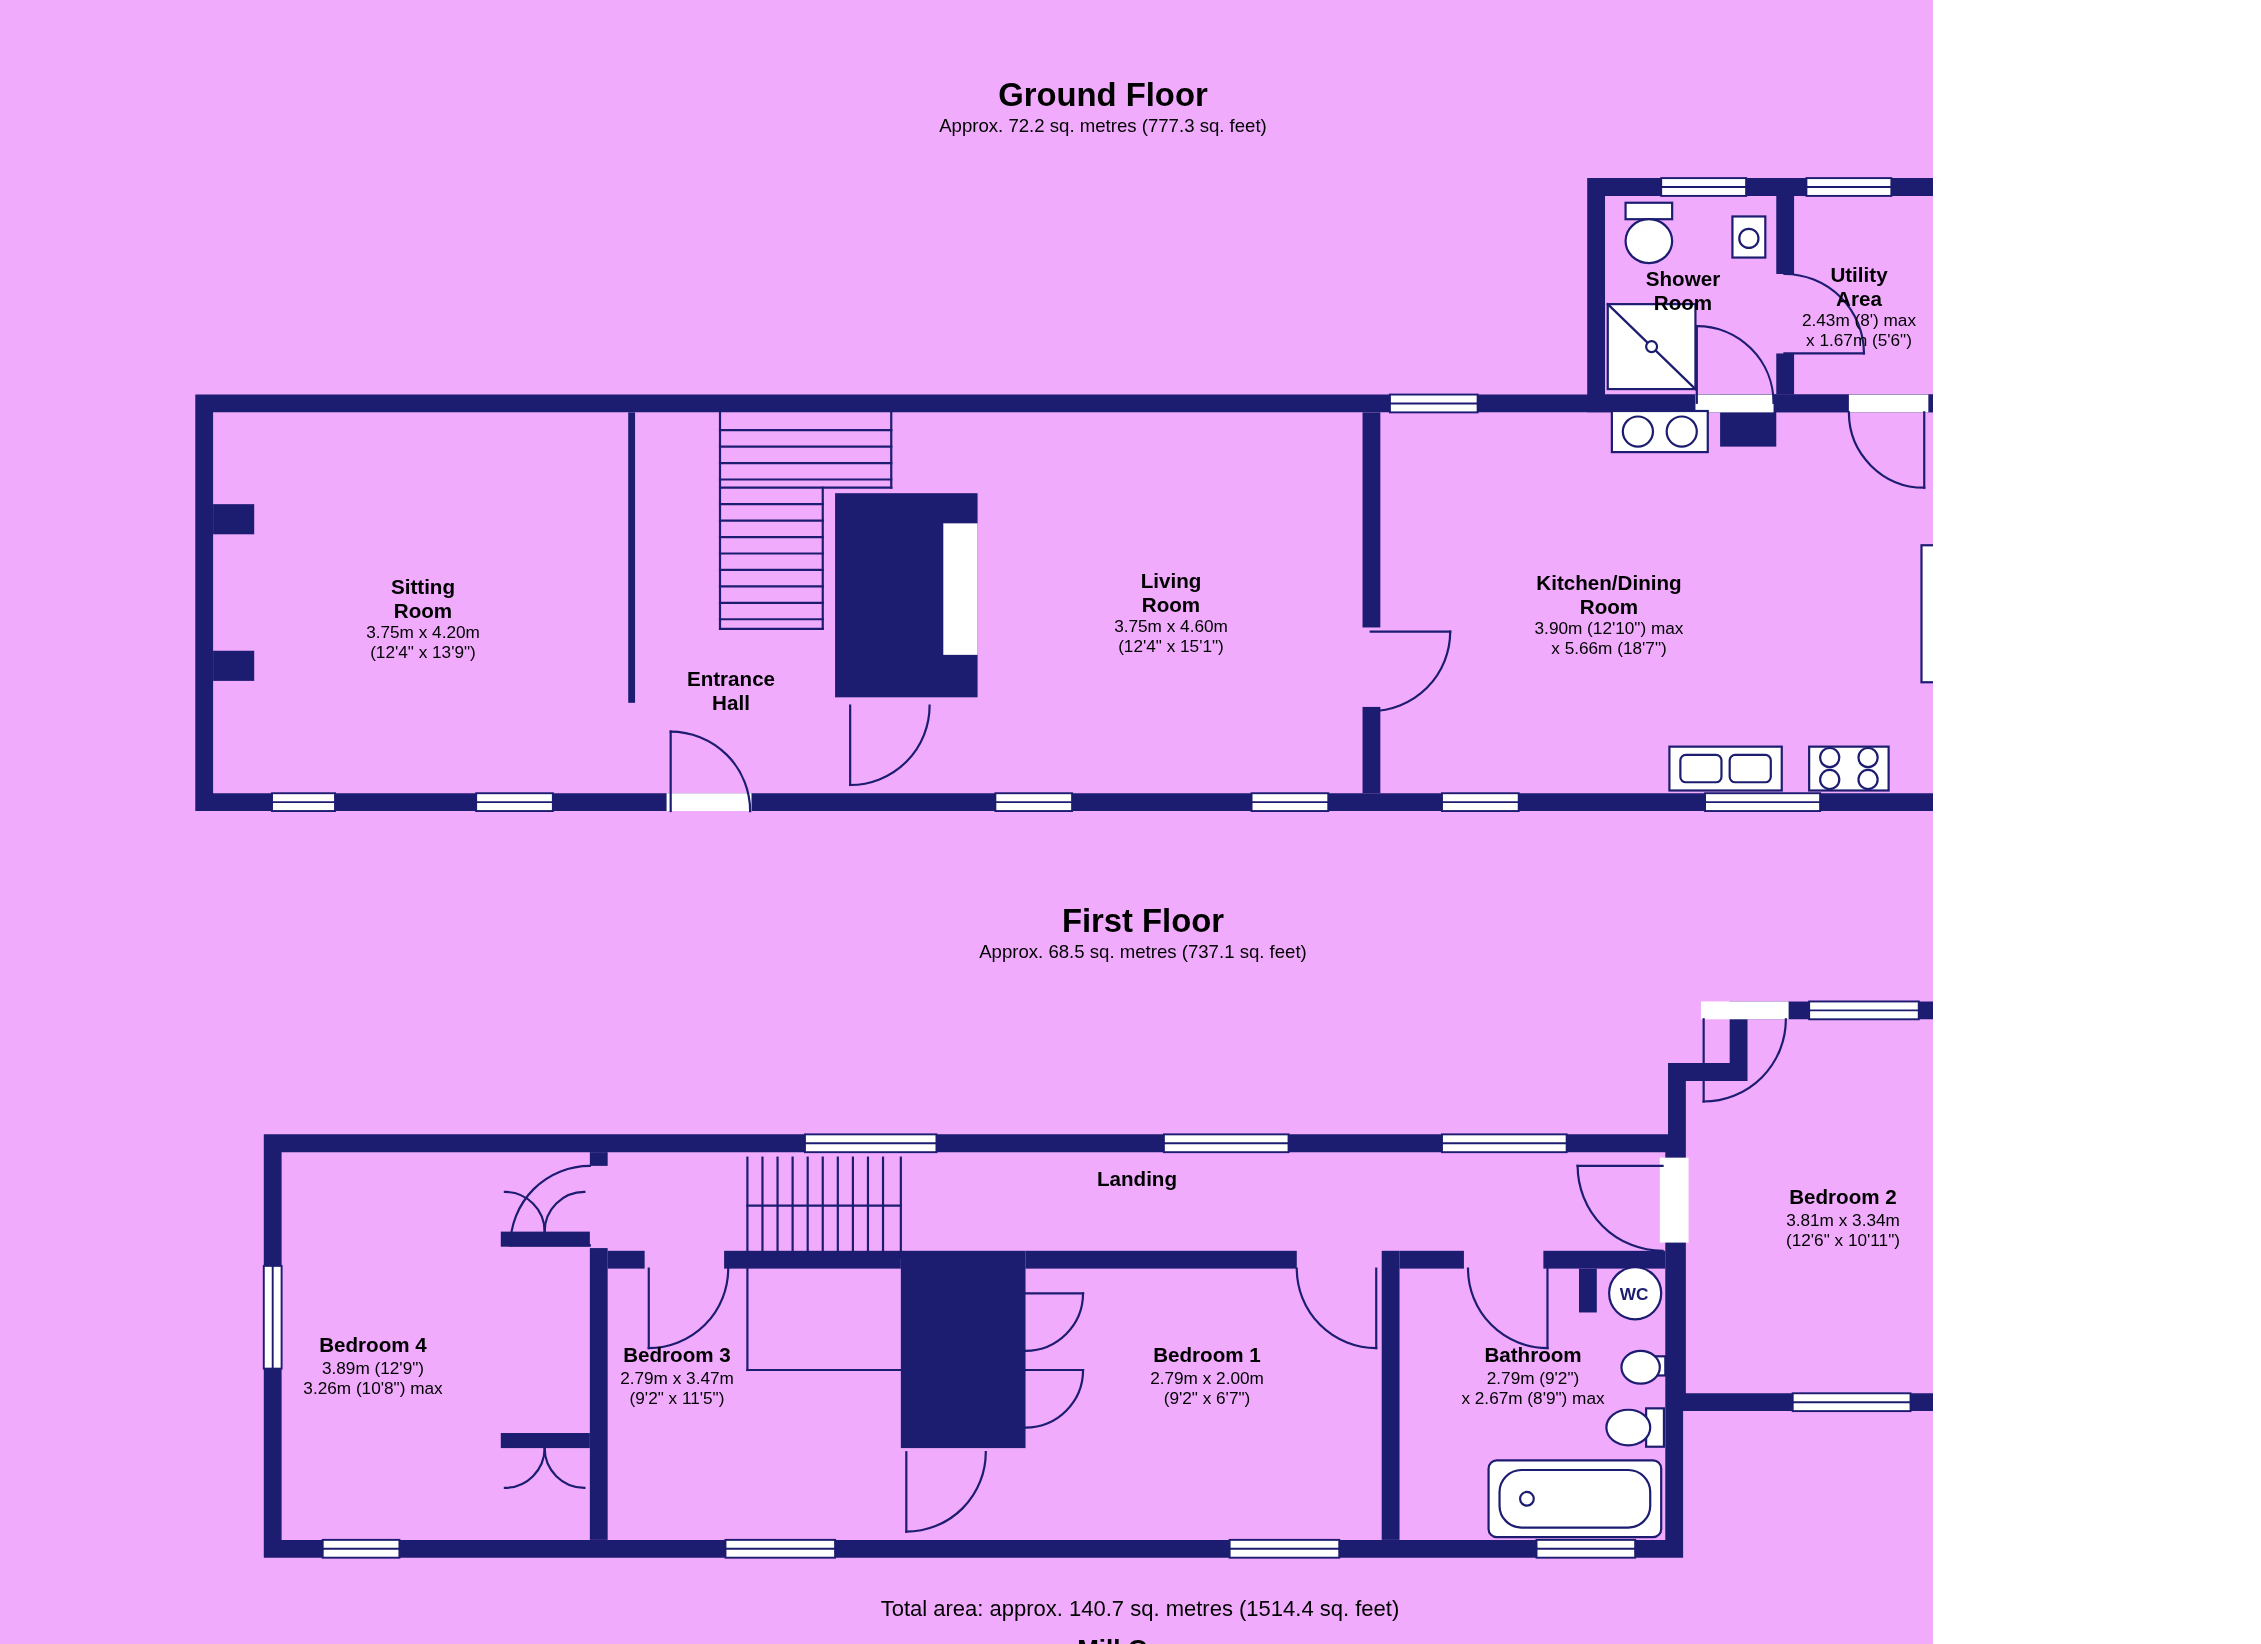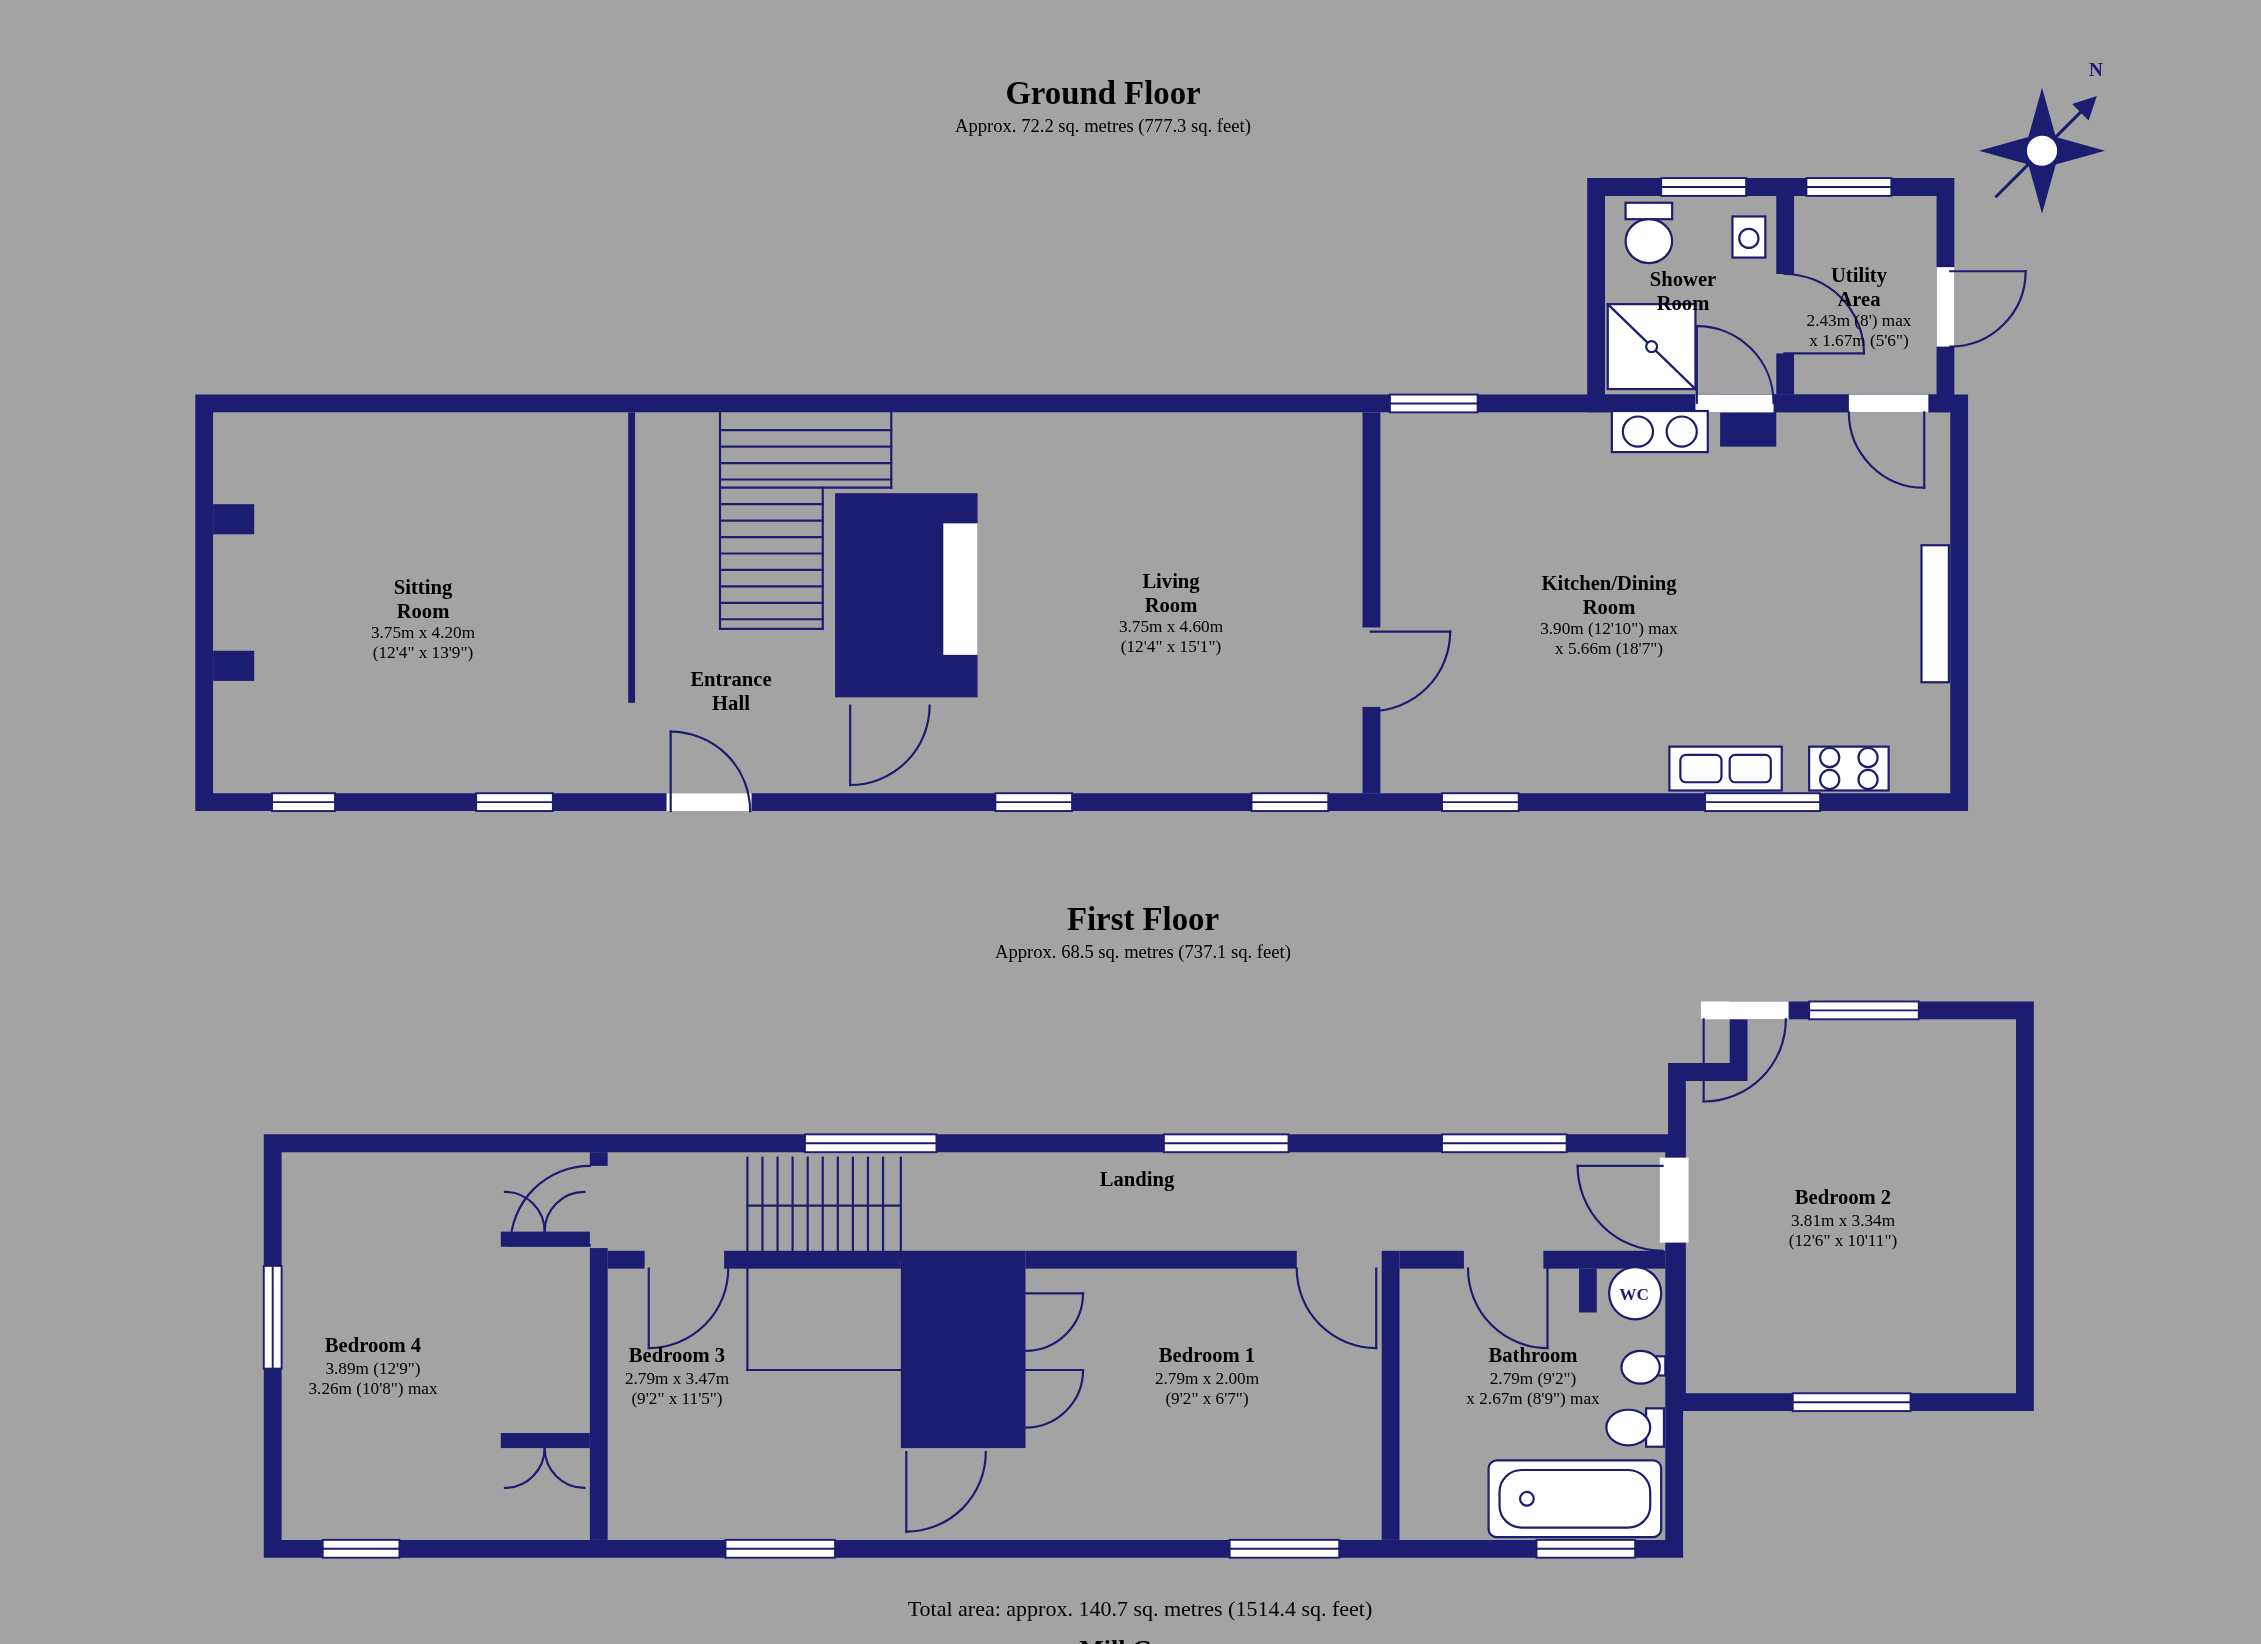--- a/index.html
+++ b/index.html
@@ -1,17 +1,17 @@
 <!DOCTYPE html>
 <html style="font-size:11px"><head>
 <meta charset="utf-8">
 <style>
   html,body{margin:0;padding:0;background:#fff}
-  .page{position:relative;width:2261px;height:1645px;background:#a3a3a3;overflow:hidden;
-        font-family:Liberation Serif, serif;color:#000}
+  .page{position:relative;width:1933px;height:1645px;background:#f0abfc;overflow:hidden;
+        font-family:Liberation Sans, sans-serif;color:#000}
   .canvas{position:absolute;top:0;left:0;width:1131px;height:822px;
           transform:scale(2);transform-origin:0 0}
   .plan-svg{position:absolute;top:0;left:0}
   .wall{fill:#1c1c70}
   .white{fill:#ffffff}
   .thin{fill:none;stroke:#1c1c70;stroke-width:1.6;stroke-linecap:square}
   .win rect{fill:#ffffff;stroke:#1c1c70;stroke-width:1.4}
   .win line{stroke:#1c1c70;stroke-width:1.4}
   .fix{fill:#ffffff;stroke:#1c1c70;stroke-width:1.6}
   .lbl{position:absolute;text-align:center;color:#000}

